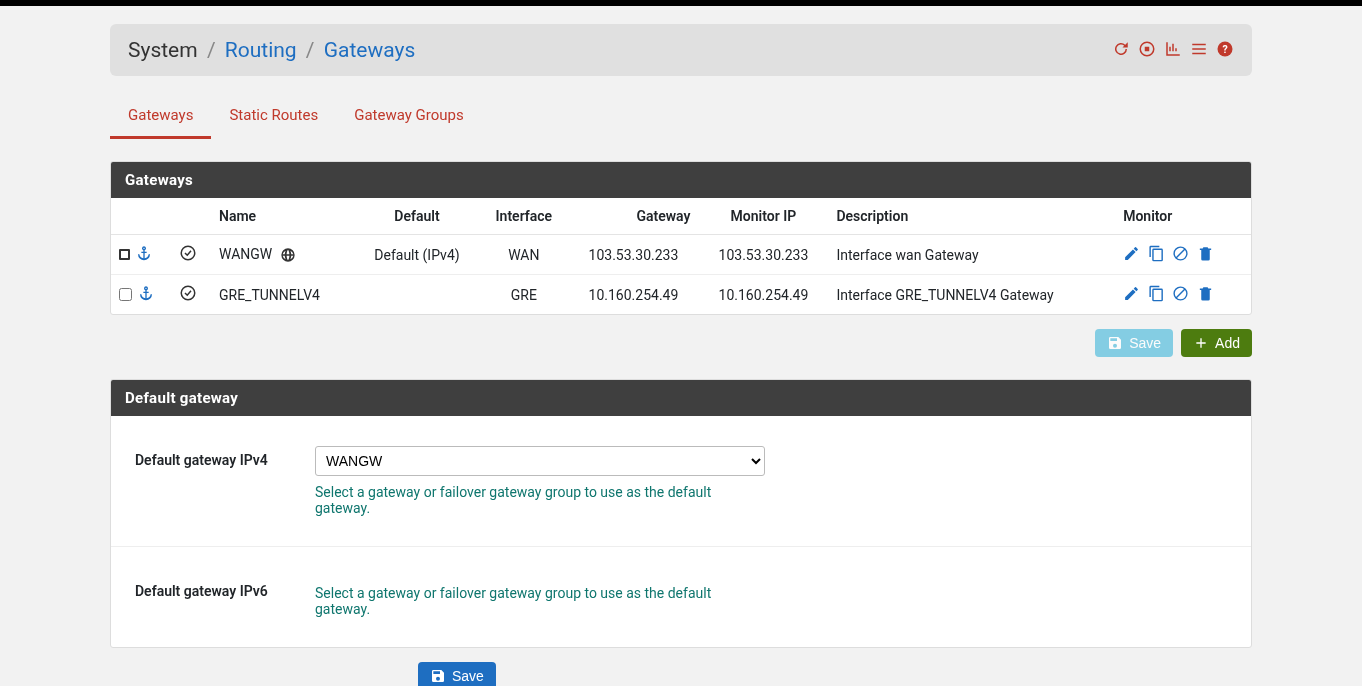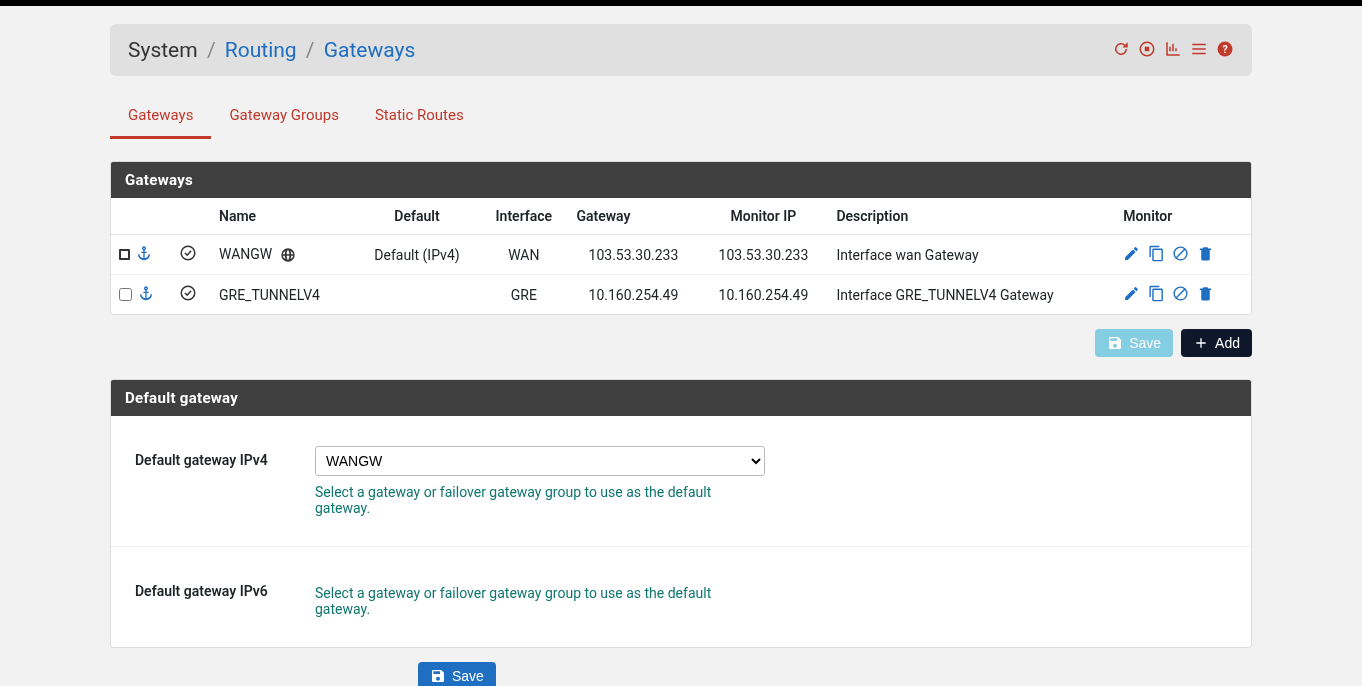--- a/index.html
+++ b/index.html
@@ -102,21 +102,21 @@
   .icon-blue { color: #1e6ec1; fill:#1e6ec1; }
   .globe svg { width:16px; height:16px; fill:#333; vertical-align: middle; margin-left:4px;}
   .actions-cell svg { width:17px; height:17px; fill:#1e6ec1; cursor:pointer; margin-right:4px;}
   .status-icon svg { width:18px; height:18px; stroke:#333; fill:none; stroke-width:2;}
 
   .btn-row { display:flex; justify-content:flex-end; gap:8px; margin-top:14px;}
   .btn { display:inline-flex; align-items:center; padding:6px 12px; border-radius:4px; color:#fff; font-size:14px; border:none; cursor:pointer; gap:6px;}
   .btn svg { width:16px; height:16px; fill:#fff;}
   .btn-info { background:#5bc0de;}
   .btn-info[disabled]{opacity:.72;}
-  .btn-success{background:#0f172a;}
+  .btn-success{background:#4d7c0f;}
   .btn-primary{background:#1e6ec1;}
 
   .form-row { display:flex; align-items:flex-start; padding:30px 24px; border-bottom:1px solid #eee;}
   .form-row:last-child{border-bottom:none;}
   .form-label{ width:180px; font-weight:600; padding-top:6px;}
   .form-field{ flex:0 0 450px;}
   .form-field select{ width:450px; padding:5px 6px; font-size:14px; border:1px solid #bbb; border-radius:3px; background:#fff;}
   .help-text{color:#0f766e; font-size:14px; margin-top:8px;}
   .save-row{padding:14px 0 0 308px;}
 
@@ -154,35 +154,35 @@
           </svg></span>
       <span><svg viewBox="0 0 24 24">
             <circle cx="12" cy="12" r="10"></circle>
             <text x="12" y="17" font-size="14" text-anchor="middle" fill="#fff" font-weight="bold">?</text>
           </svg></span>
     </div>
   </div>
 
   <div class="tabnav">
     <a href="#" class="active">Gateways</a>
+    <a href="#">Static Routes</a>
     <a href="#">Gateway Groups</a>
-    <a href="#">Static Routes</a>
   </div>
 
   <div class="panel">
     <div class="panel-heading">Gateways</div>
     <table class="gateways">
       <thead>
         <tr>
           <th style="width:60px;"></th>
           <th style="width:40px;"></th>
           <th>Name</th>
           <th style="text-align:center;">Default</th>
           <th style="text-align:center;">Interface</th>
-          <th style="text-align:left;">Gateway</th>
+          <th style="text-align:right;">Gateway</th>
           <th style="text-align:center;">Monitor IP</th>
           <th>Description</th>
           <th>Monitor</th>
         </tr>
       </thead>
       <tbody>
         <tr>
           <td>
             <span class="row-icons">
               <span class="square"></span>

